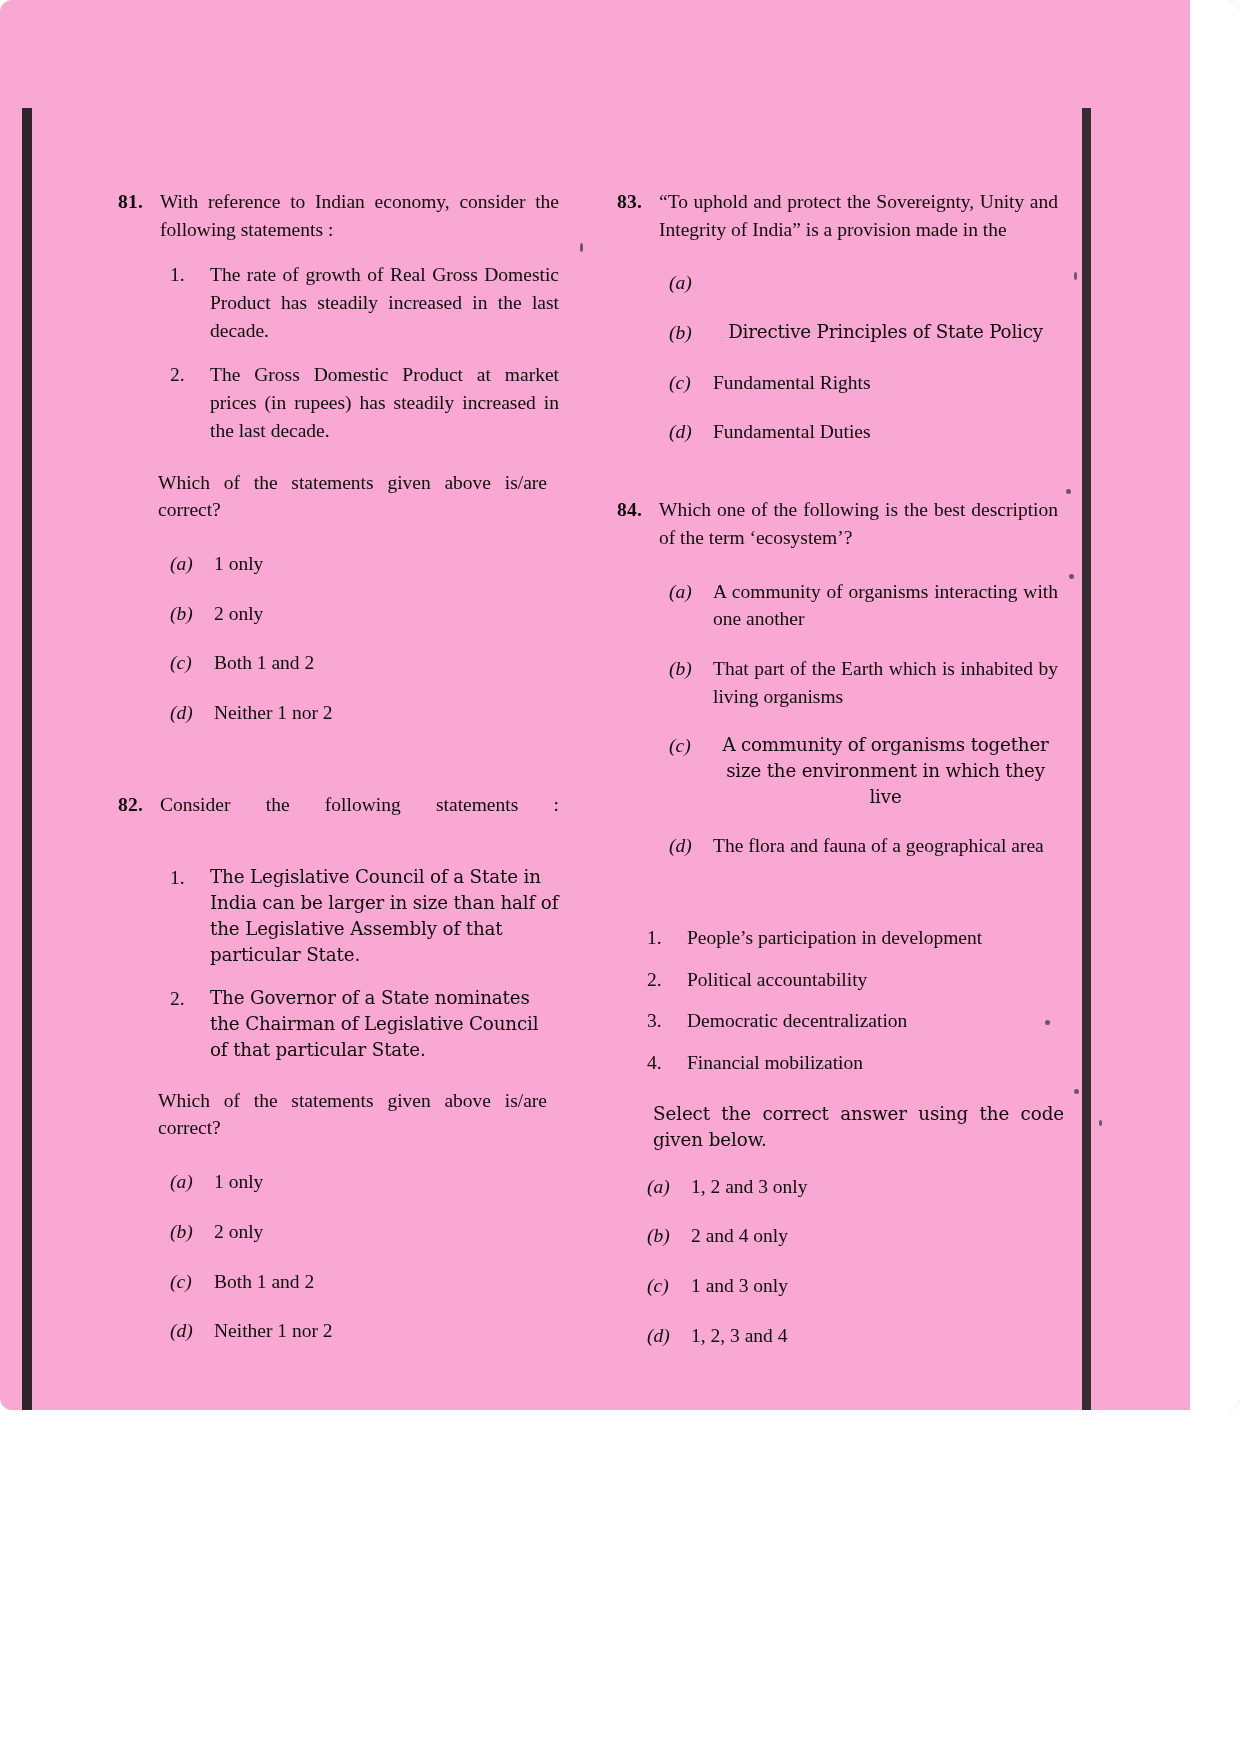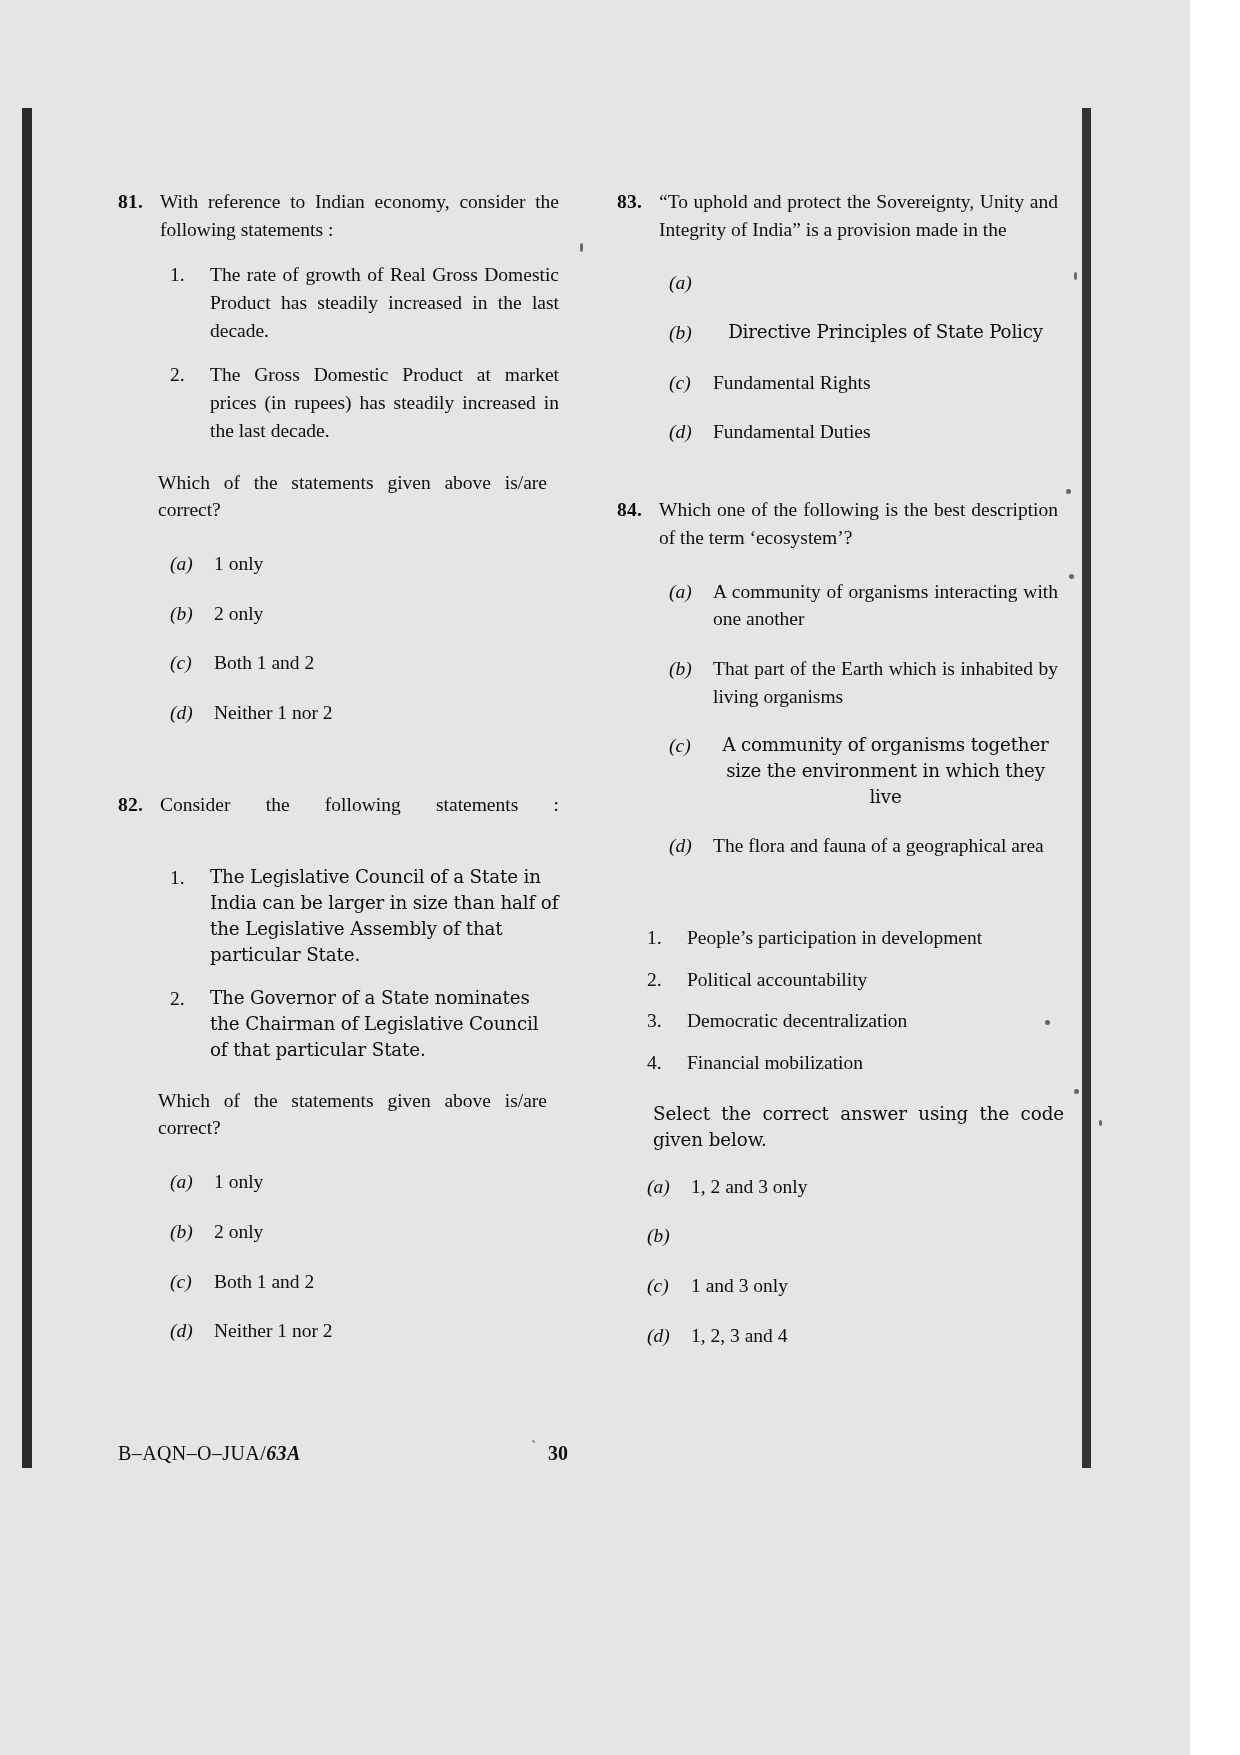--- a/index.html
+++ b/index.html
@@ -7,24 +7,25 @@
     padding: 0;
     background: #ffffff;
   }
   body {
     font-family: "Liberation Serif", "DejaVu Serif", serif;
     color: #0d0d0d;
   }
   .page {
     position: relative;
     width: 1240px;
-    height: 1755px;
+    height: 1410px;
     margin: 0 auto;
-    background: #e5e5e5;
+    background: #f9a8d4;
     overflow: hidden;
+    border-radius: 12px;
   }
 
   
   .scan-edge-left {
     position: absolute;
     left: 22px;
     top: 108px;
     width: 10px;
     height: 1360px;
     background: #1a1a1a;
@@ -397,20 +398,21 @@
             </div>
           </div>
           <div class="prompt semi" style="margin-left:36px;width:411px;">Select the correct answer using the code given below.</div>
           <div class="opts" style="margin-top:20px;">
             <div class="opt" style="padding-left:30px;">
               <div class="opt-k">(a)</div>
               <div class="opt-t left">1, 2 and 3 only</div>
             </div>
             <div class="opt" style="padding-left:30px;">
               <div class="opt-k">(b)</div>
+              <div class="opt-t left">2 and 4 only</div>
             </div>
             <div class="opt" style="padding-left:30px;">
               <div class="opt-k">(c)</div>
               <div class="opt-t left">1 and 3 only</div>
             </div>
             <div class="opt" style="padding-left:30px;">
               <div class="opt-k">(d)</div>
               <div class="opt-t left">1, 2, 3 and 4</div>
             </div>
           </div>

